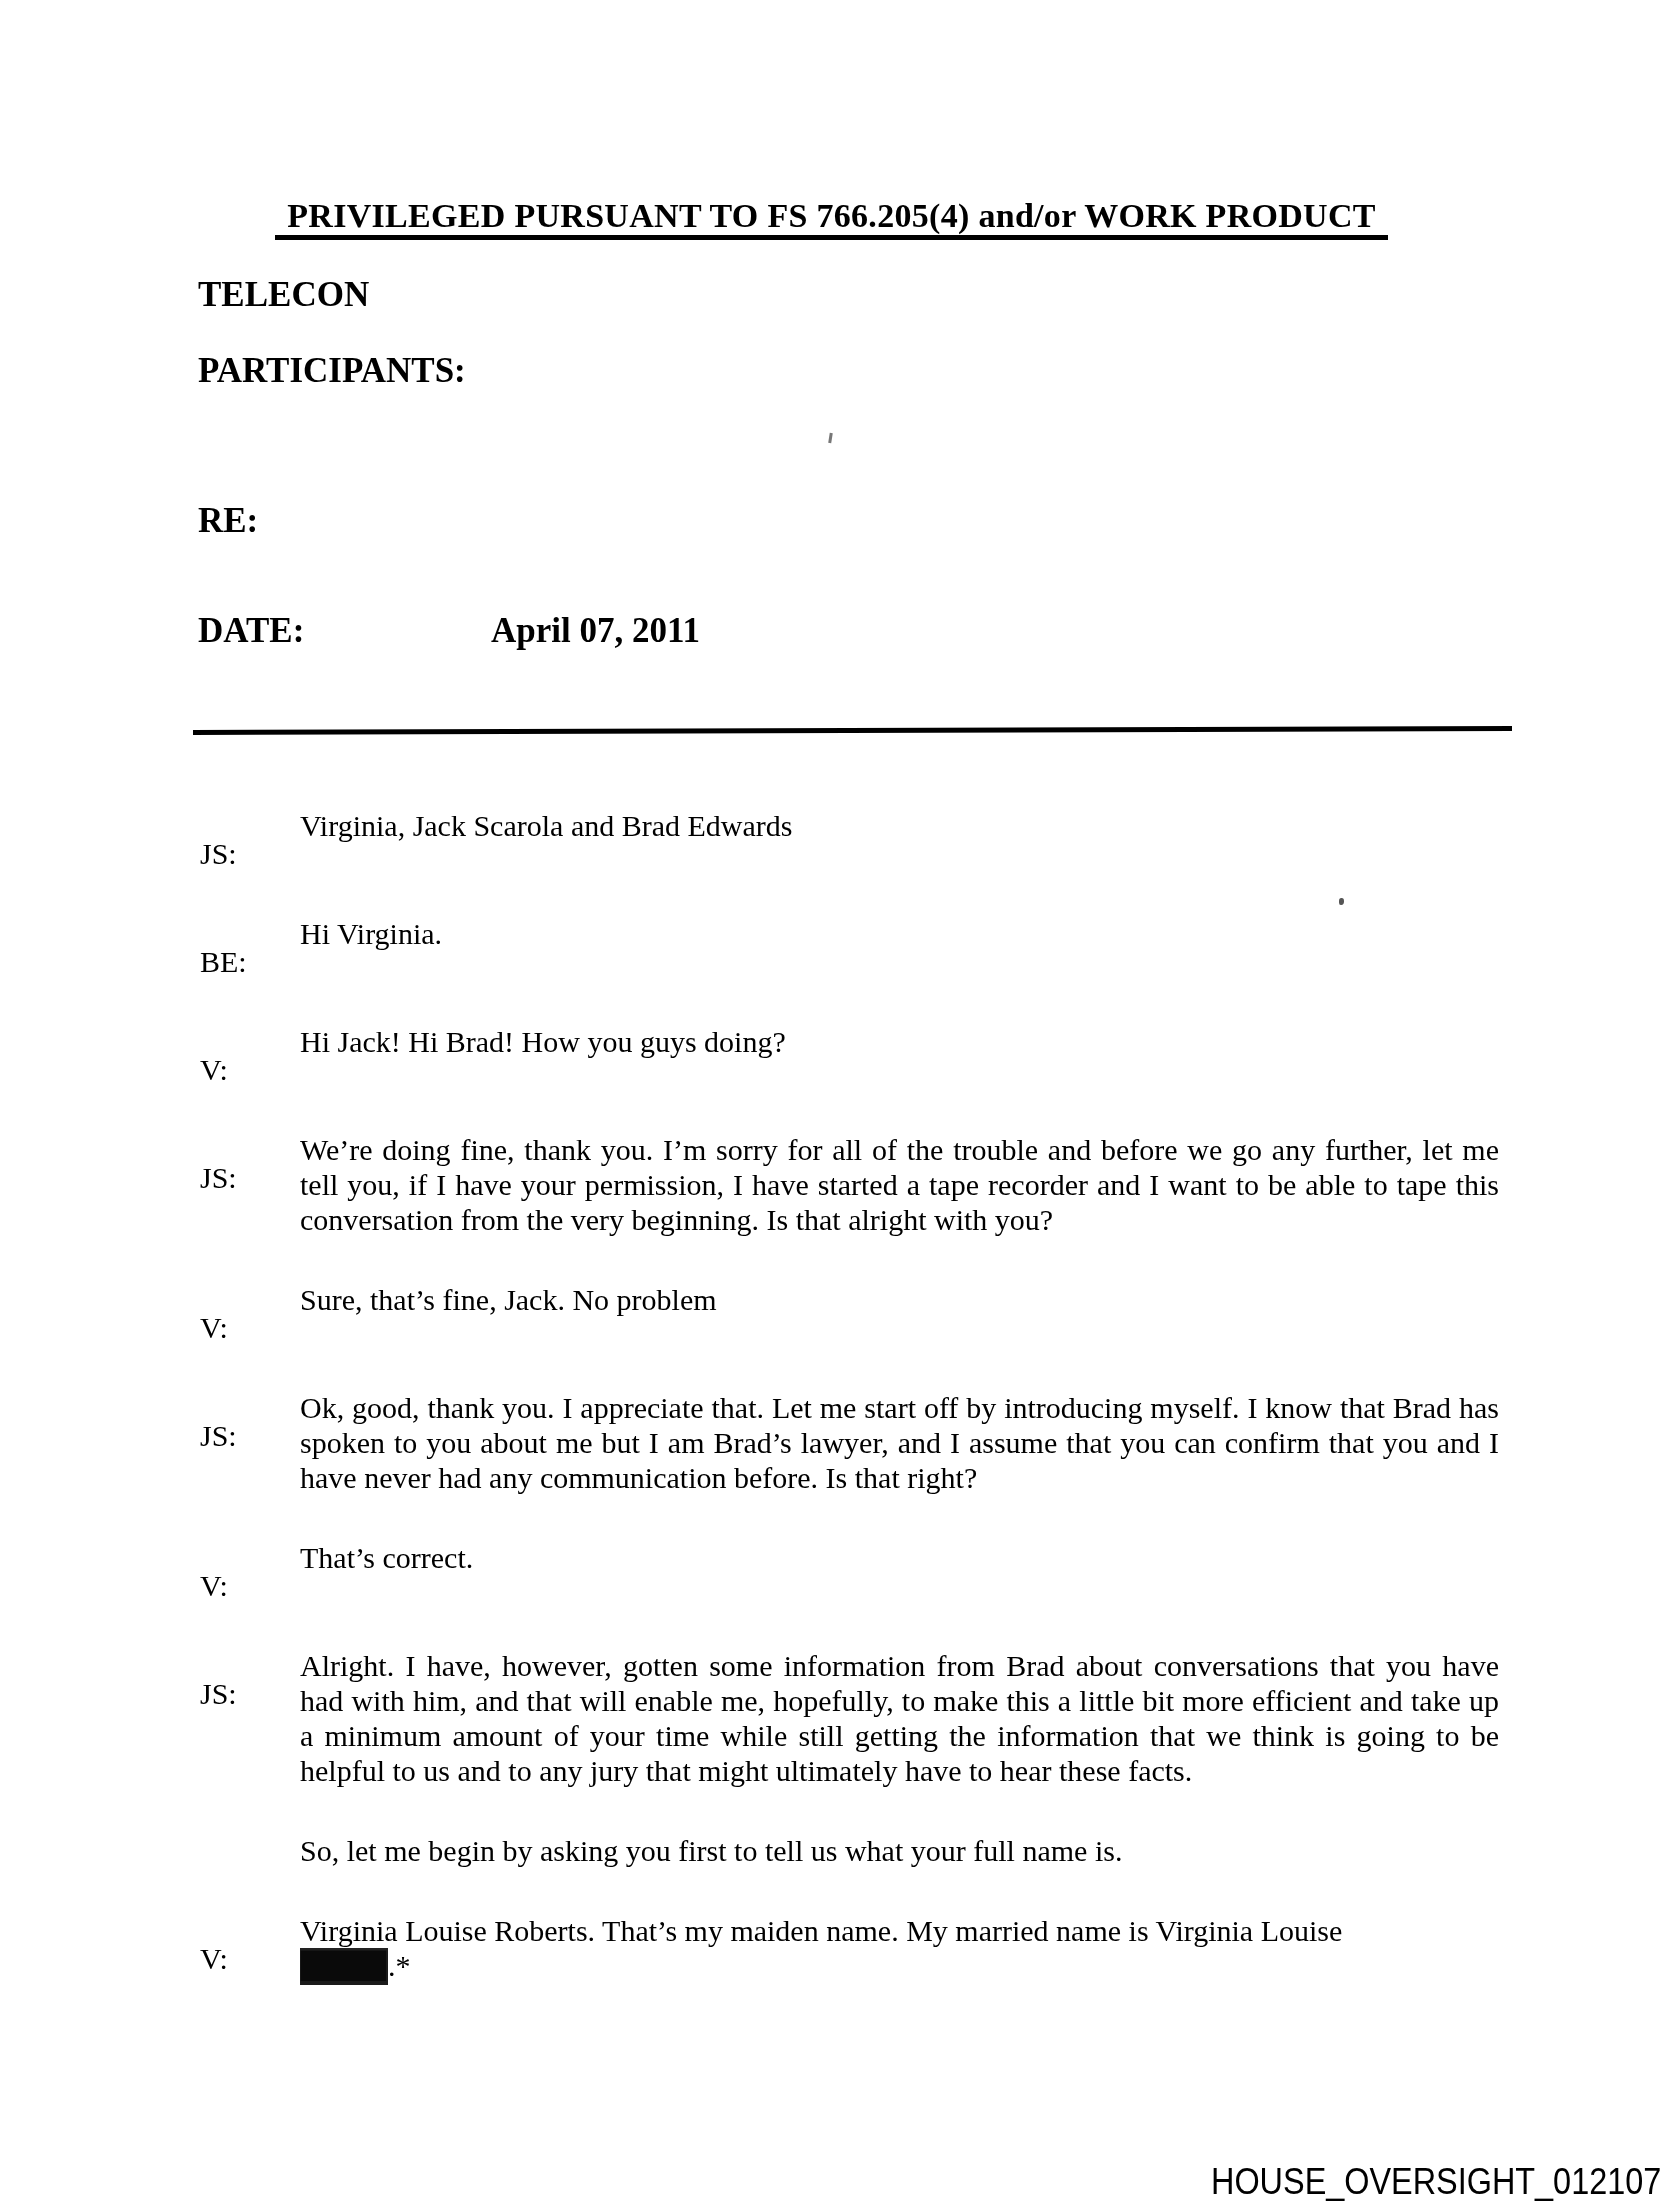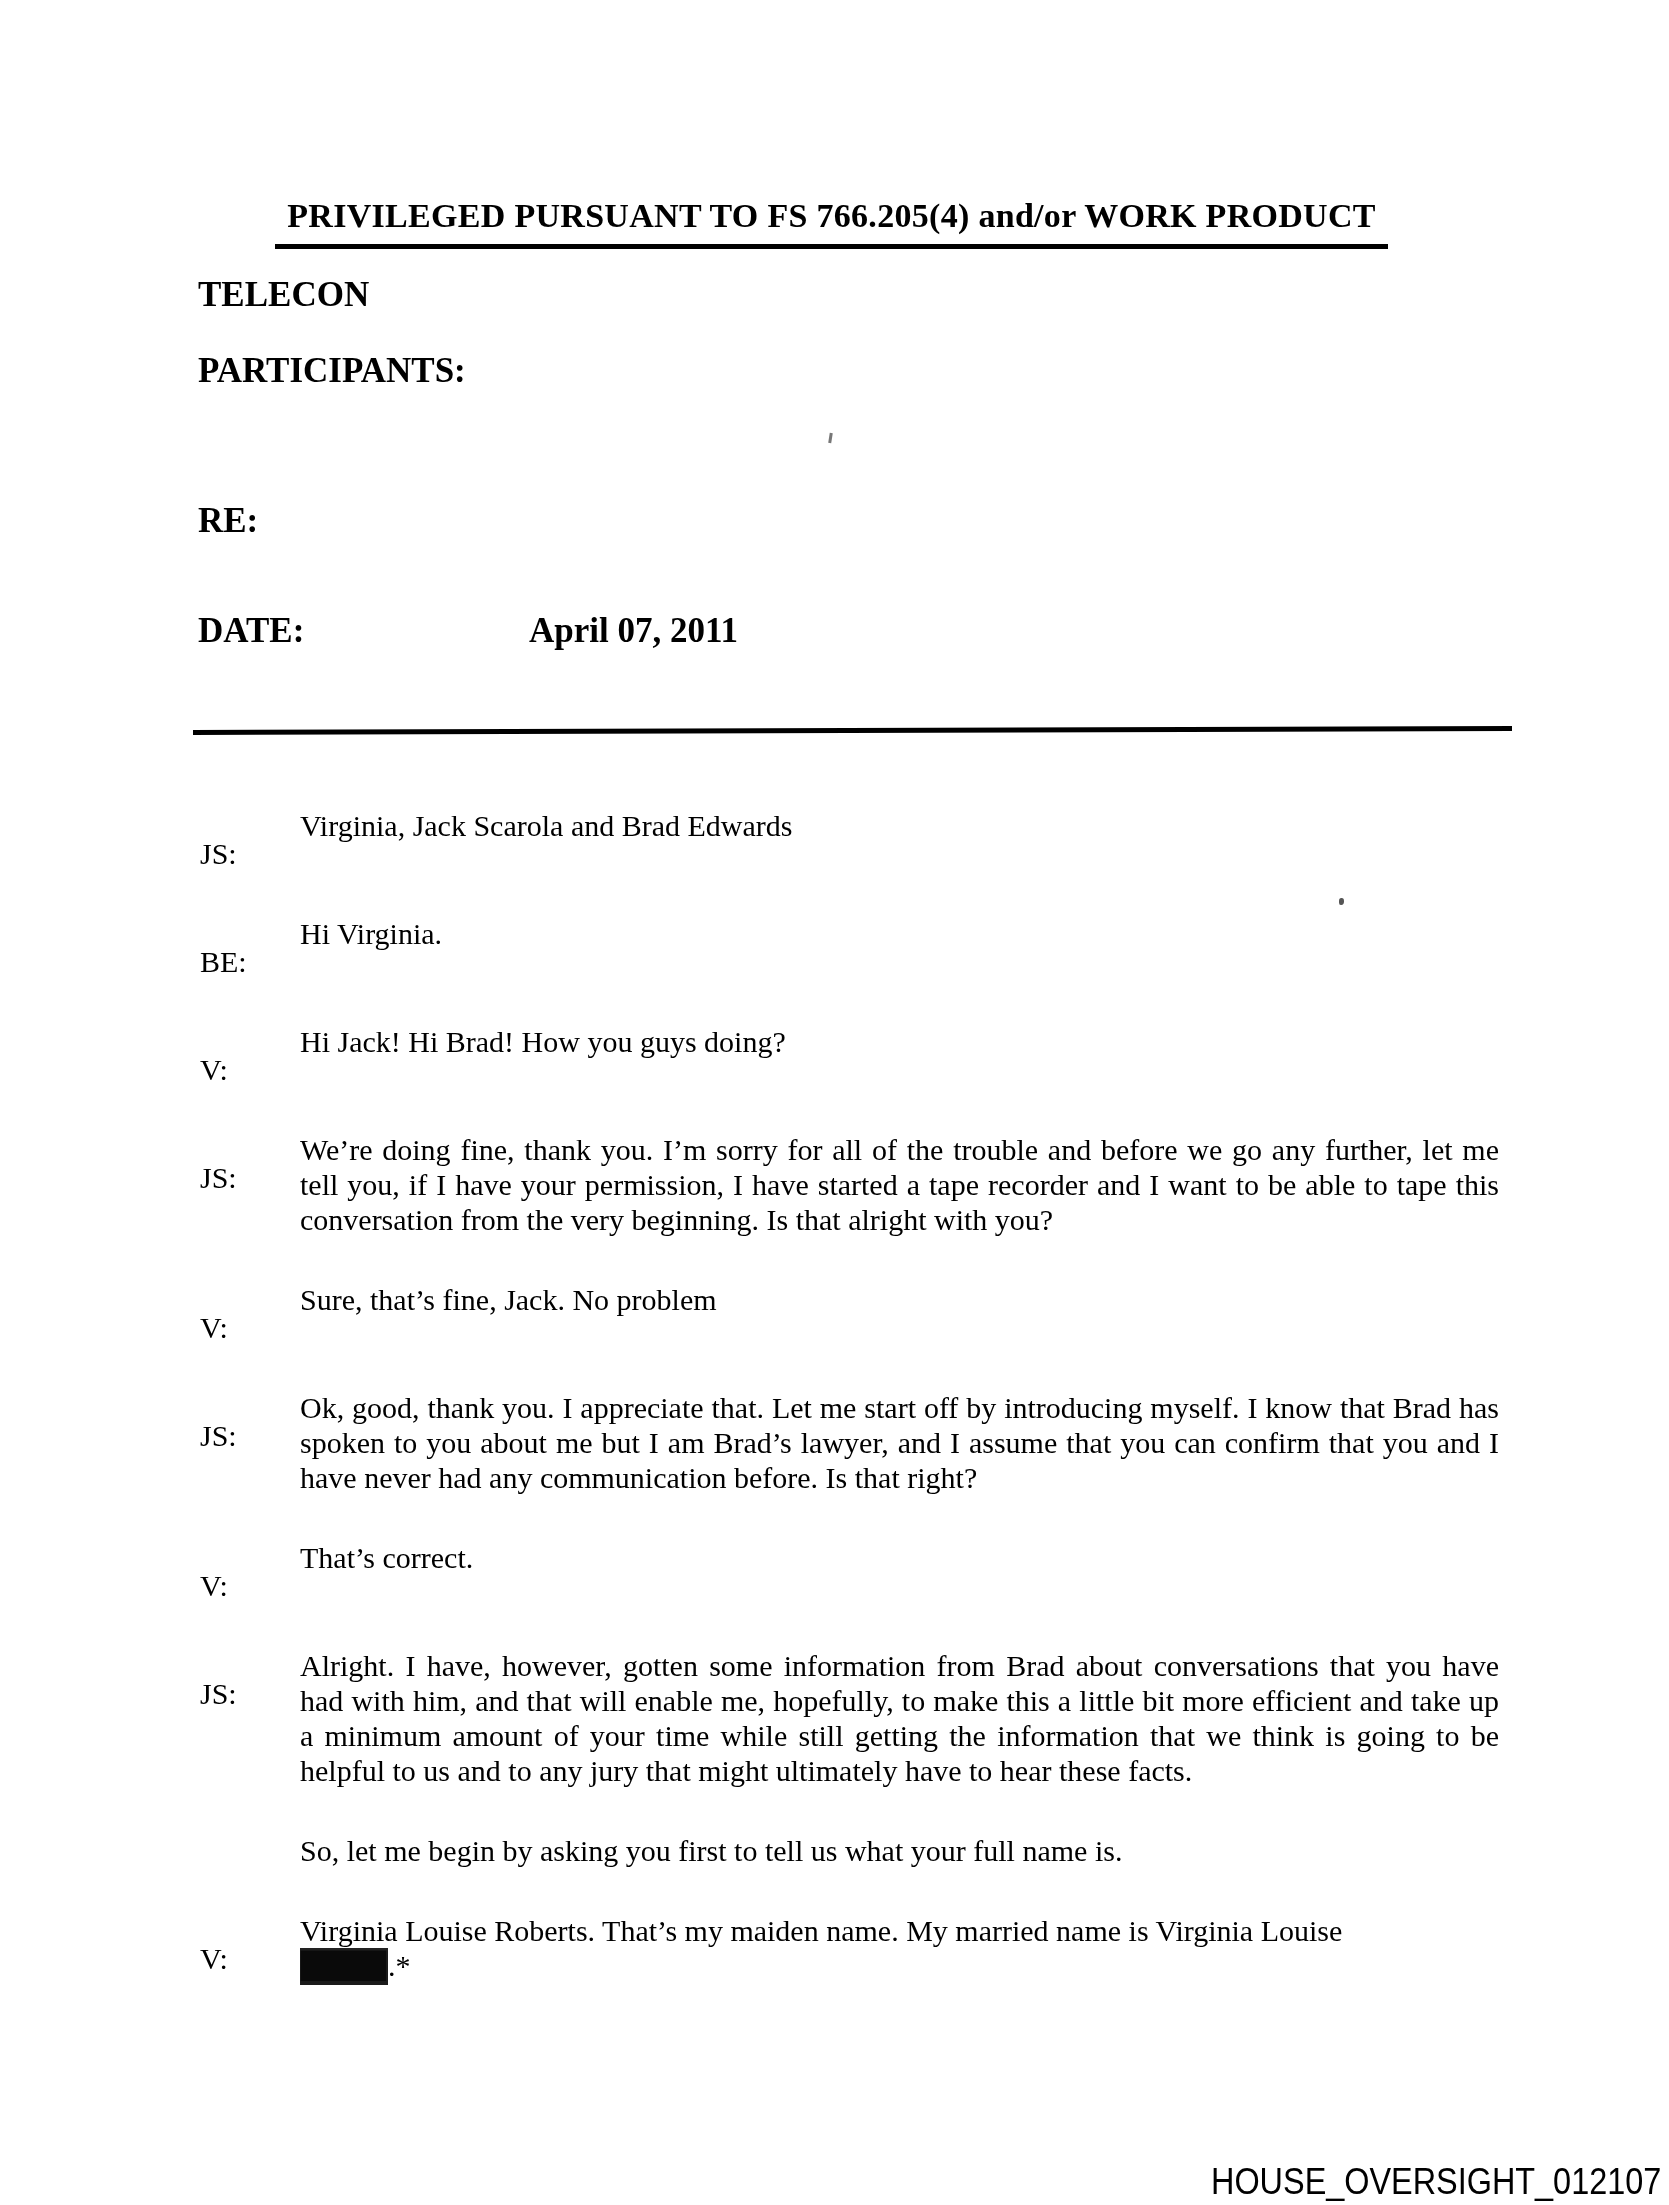--- a/index.html
+++ b/index.html
@@ -18,41 +18,40 @@
   .classification {
     position: absolute;
     left: 275px;
     top: 196px;
     width: 1113px;
     text-align: center;
     font-weight: bold;
     font-size: 34px;
     line-height: 1.15;
     border-bottom: 5.2px solid #000;
-    padding-bottom: 9px;
+    padding-bottom: 0;
     letter-spacing: 0.3px;
     white-space: nowrap;
   }
   .doc-type {
     position: absolute;
     left: 198px;
     top: 275px;
     font-weight: bold;
     font-size: 35px;
     line-height: 40px;
   }
   .meta-row {
     position: absolute;
     left: 198px;
     display: grid;
     grid-template-columns: 293px auto;
     font-weight: bold;
     font-size: 35px;
     line-height: 40px;
-    gap: 38px;
   }
   .meta-row.participants { top: 351px; }
   .meta-row.re           { top: 501px; }
   .meta-row.date         { top: 611px; }
 
   .separator-rule {
     position: absolute;
     left: 193px;
     top: 728px;
     width: 1319px;

